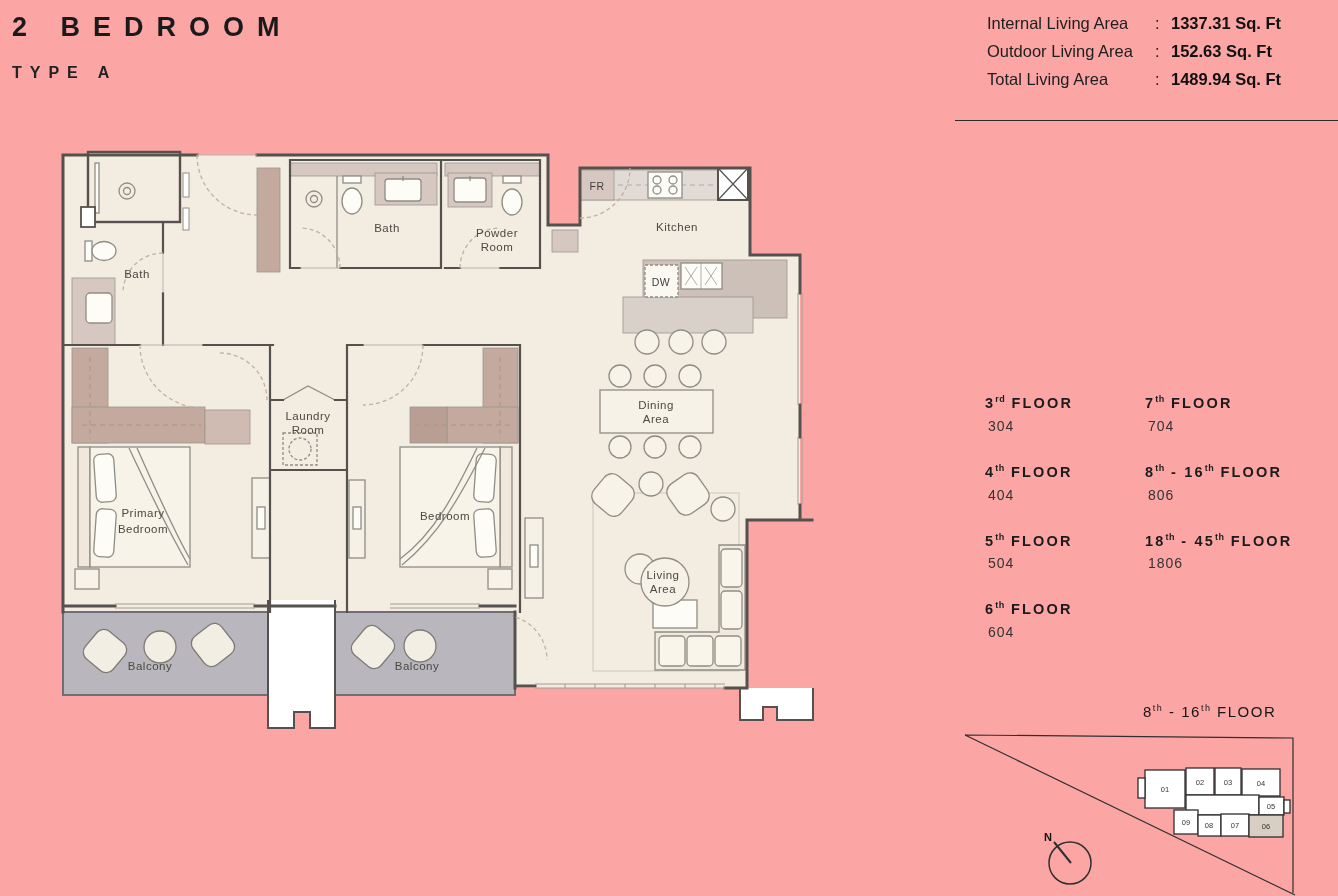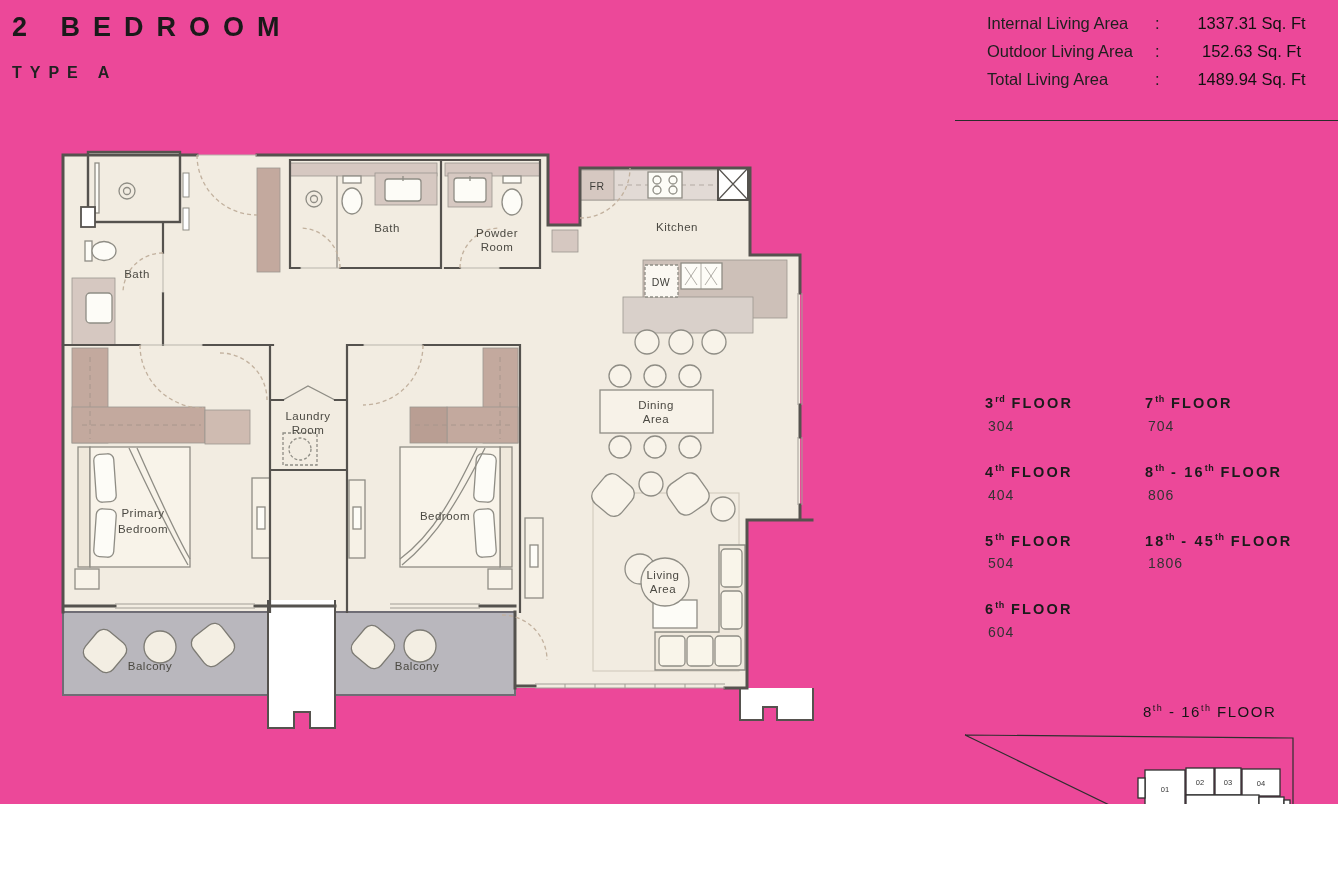--- a/index.html
+++ b/index.html
@@ -1,27 +1,27 @@
 <!DOCTYPE html>
 <html style="--c-floor: #f2ece1; --c-accent: #c3a99e; --c-accent_light: #d6c8c1; --c-counter: #e2dad5; --c-island_top: #cdc0b8; --c-island_base: #d9d0ca; --c-balcony: #b9b7bd; --c-wall: #55524e; --c-stroke: #8f8d85; --c-door: #c2b19e; --c-win: #a29e96; --c-text: #4b4942;"><head>
 <meta charset="utf-8">
 <style>
   html,body{margin:0;padding:0;background:#ffffff;}
-  .page{position:relative;width:1338px;height:804px;background:#ec4899;overflow:hidden;
+  .page{position:relative;width:1338px;height:896px;background:#fca5a5;overflow:hidden;
         font-family:"Liberation Sans",sans-serif;color:#1d1d1d;}
   
   .title-block{position:absolute;left:12px;top:12px;}
   .title{font-size:27px;font-weight:700;letter-spacing:13px;color:#1a1a1a;}
   .subtitle{font-size:16px;font-weight:700;letter-spacing:8px;margin-top:21px;color:#222;}
   
   .area-info{position:absolute;left:960px;top:14px;width:372px;font-size:16.5px;}
   .area-row{display:grid;grid-template-columns:168px 16px auto;margin-bottom:9px;margin-left:27px;}
   .area-row .al{font-weight:400;color:#202020;}
   .area-row .ac{color:#202020;}
-  .area-row .av{font-weight:400;color:#111;text-align:center;}
+  .area-row .av{font-weight:700;color:#111;}
   .rule{position:absolute;left:955px;top:120px;width:383px;border-top:1.6px solid #2b2b2b;}
   
   .floors{position:absolute;left:985px;top:363px;width:330px;}
   .floor-col{position:absolute;top:0;margin-top:31px;}
   .floor-col.left{left:0;}
   .floor-col.right{left:160px;}
   .floor-row{margin-bottom:29px;}
   .floor-name{font-size:14.5px;font-weight:700;letter-spacing:2.2px;color:#1b1b1b;white-space:nowrap;}
   .floor-name sup{font-size:9px;letter-spacing:0.5px;}
   .floor-unit{font-size:14px;font-weight:400;color:#333;margin-top:7px;margin-left:3px;letter-spacing:1px;}

